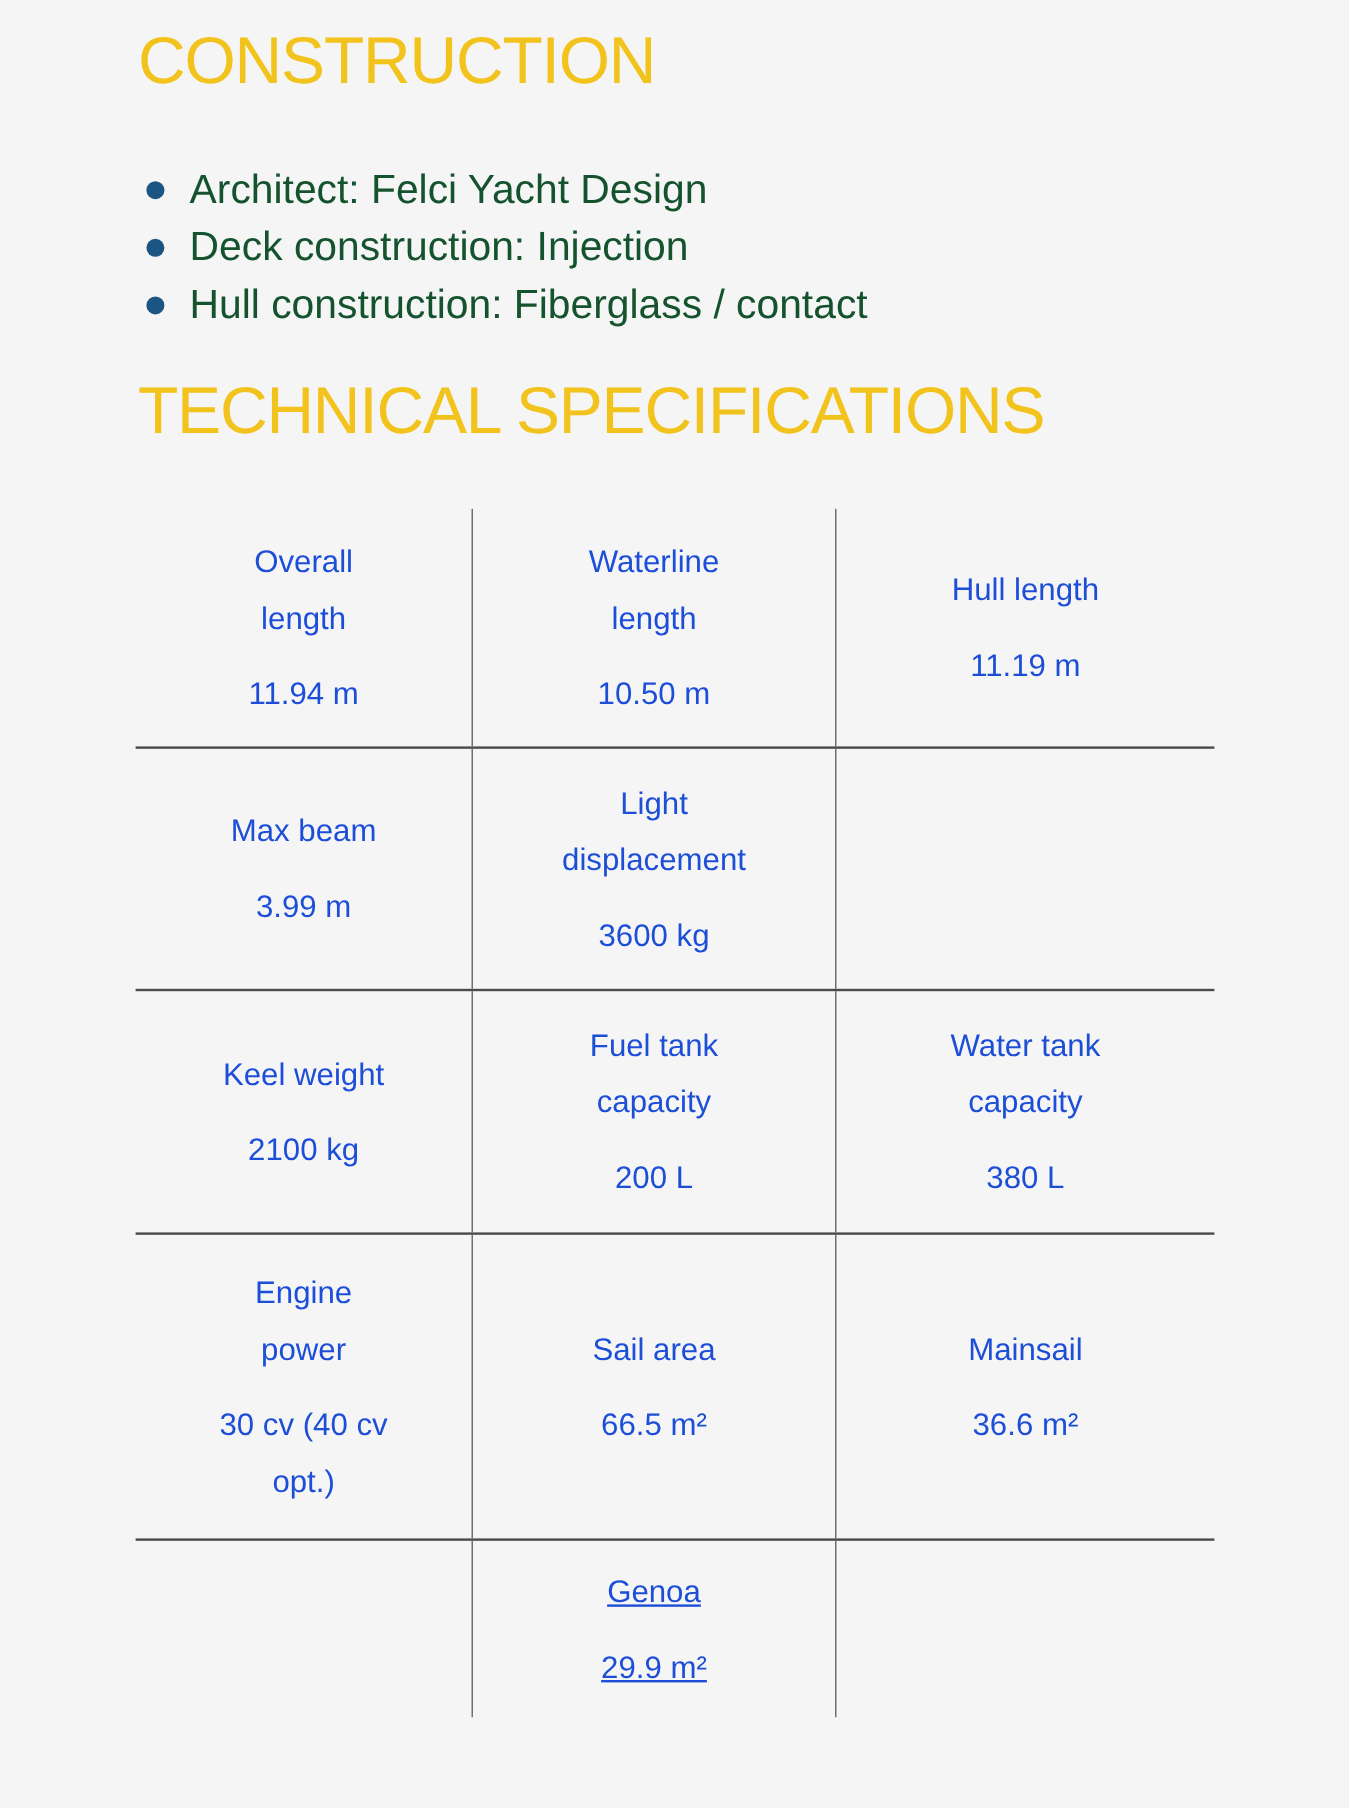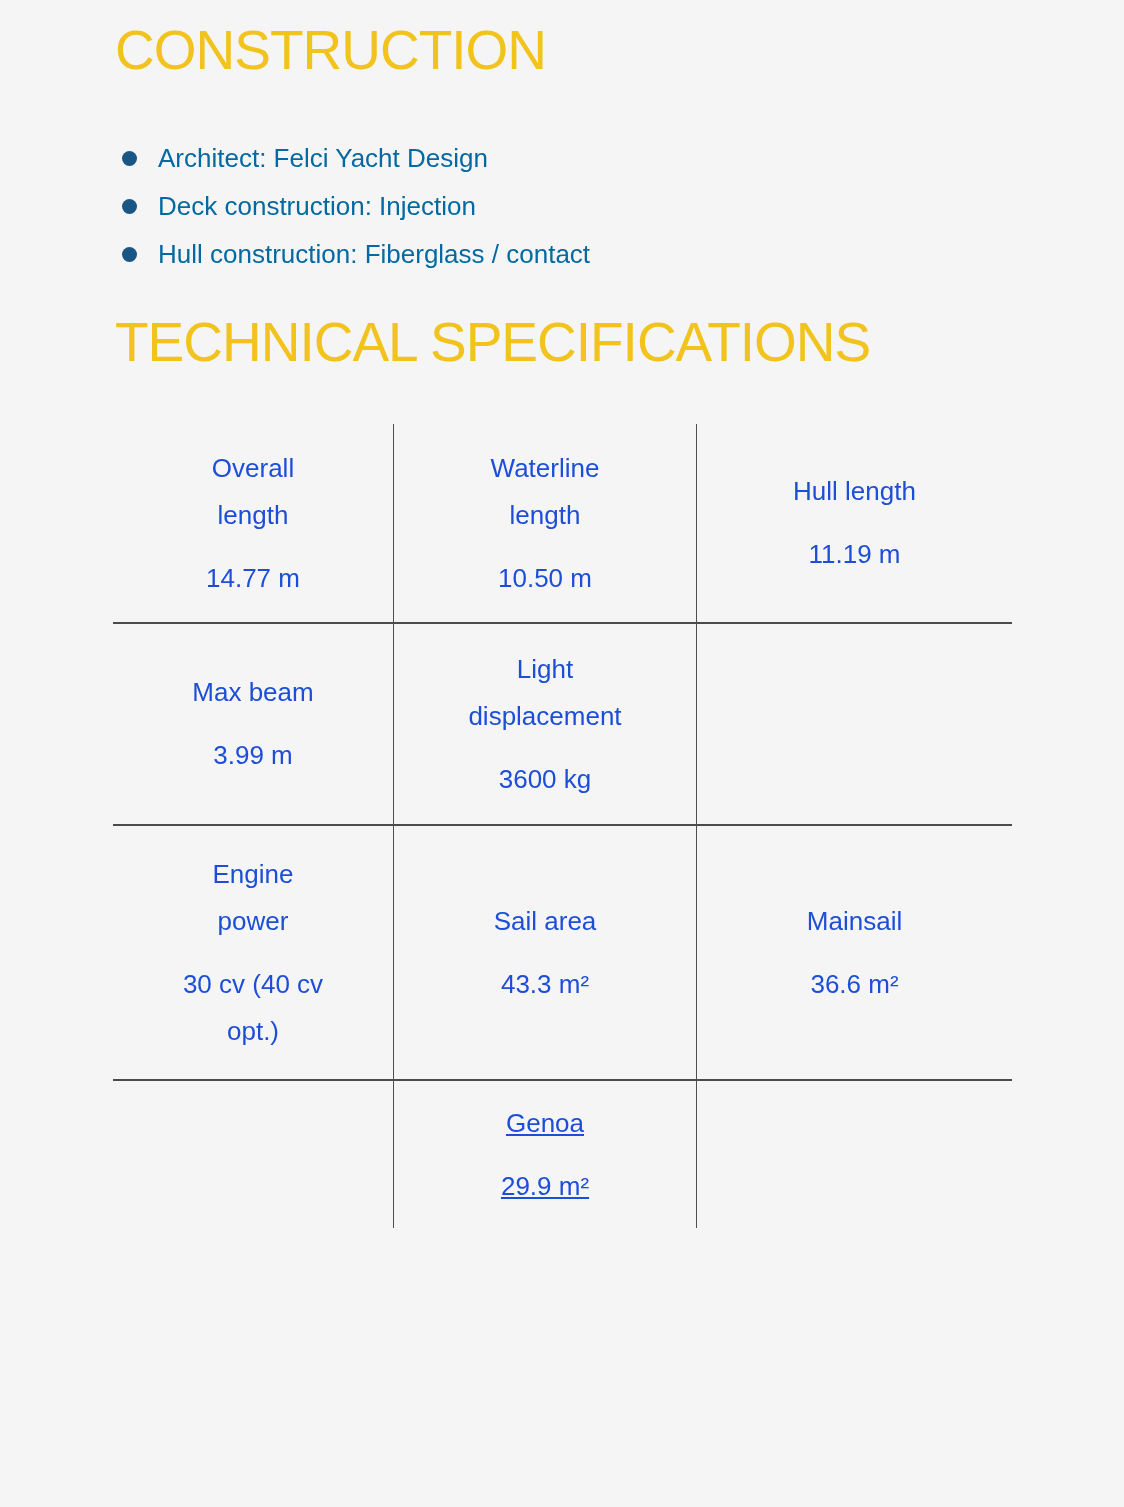--- a/index.html
+++ b/index.html
@@ -24,22 +24,22 @@
 
   ul.bullet-list {
     list-style: none;
     margin: 51px 0 0 7px;
     padding: 0;
   }
   ul.bullet-list li {
     display: flex;
     align-items: center;
     height: 48px;
-    font-size: 26px;
-    color: #0369a1;
+    font-size: 34px;
+    color: #14532d;
   }
   .bullet {
     display: inline-block;
     width: 15px;
     height: 15px;
     border-radius: 50%;
     background: #1b5583;
     margin-right: 21px;
     flex: 0 0 auto;
   }
@@ -108,21 +108,21 @@
     </li>
   </ul>
 
   <h2 class="section-heading">TECHNICAL SPECIFICATIONS</h2>
 
   <div class="spec-table">
 
     <div class="spec-row r1">
       <div class="spec-cell col1">
         <p class="label">Overall length</p>
-        <p class="value">14.77 m</p>
+        <p class="value">11.94 m</p>
       </div>
       <div class="spec-cell mid col2">
         <p class="label">Waterline length</p>
         <p class="value">10.50 m</p>
       </div>
       <div class="spec-cell col3">
         <p class="label">Hull length</p>
         <p class="value">11.19 m</p>
       </div>
     </div>
@@ -131,29 +131,43 @@
       <div class="spec-cell col1">
         <p class="label">Max beam</p>
         <p class="value">3.99 m</p>
       </div>
       <div class="spec-cell mid col2">
         <p class="label">Light displacement</p>
         <p class="value">3600 kg</p>
       </div>
     </div>
 
+    <div class="spec-row r3">
+      <div class="spec-cell col1">
+        <p class="label">Keel weight</p>
+        <p class="value">2100 kg</p>
+      </div>
+      <div class="spec-cell mid col2">
+        <p class="label">Fuel tank capacity</p>
+        <p class="value">200 L</p>
+      </div>
+      <div class="spec-cell col3">
+        <p class="label">Water tank capacity</p>
+        <p class="value">380 L</p>
+      </div>
+    </div>
 
     <div class="spec-row r4">
       <div class="spec-cell col1">
         <p class="label">Engine power</p>
         <p class="value">30 cv (40 cv opt.)</p>
       </div>
       <div class="spec-cell mid col2">
         <p class="label">Sail area</p>
-        <p class="value">43.3 m²</p>
+        <p class="value">66.5 m²</p>
       </div>
       <div class="spec-cell col3">
         <p class="label">Mainsail</p>
         <p class="value">36.6 m²</p>
       </div>
     </div>
 
     <div class="spec-row r5 last">
       <div class="spec-cell col1">
         

